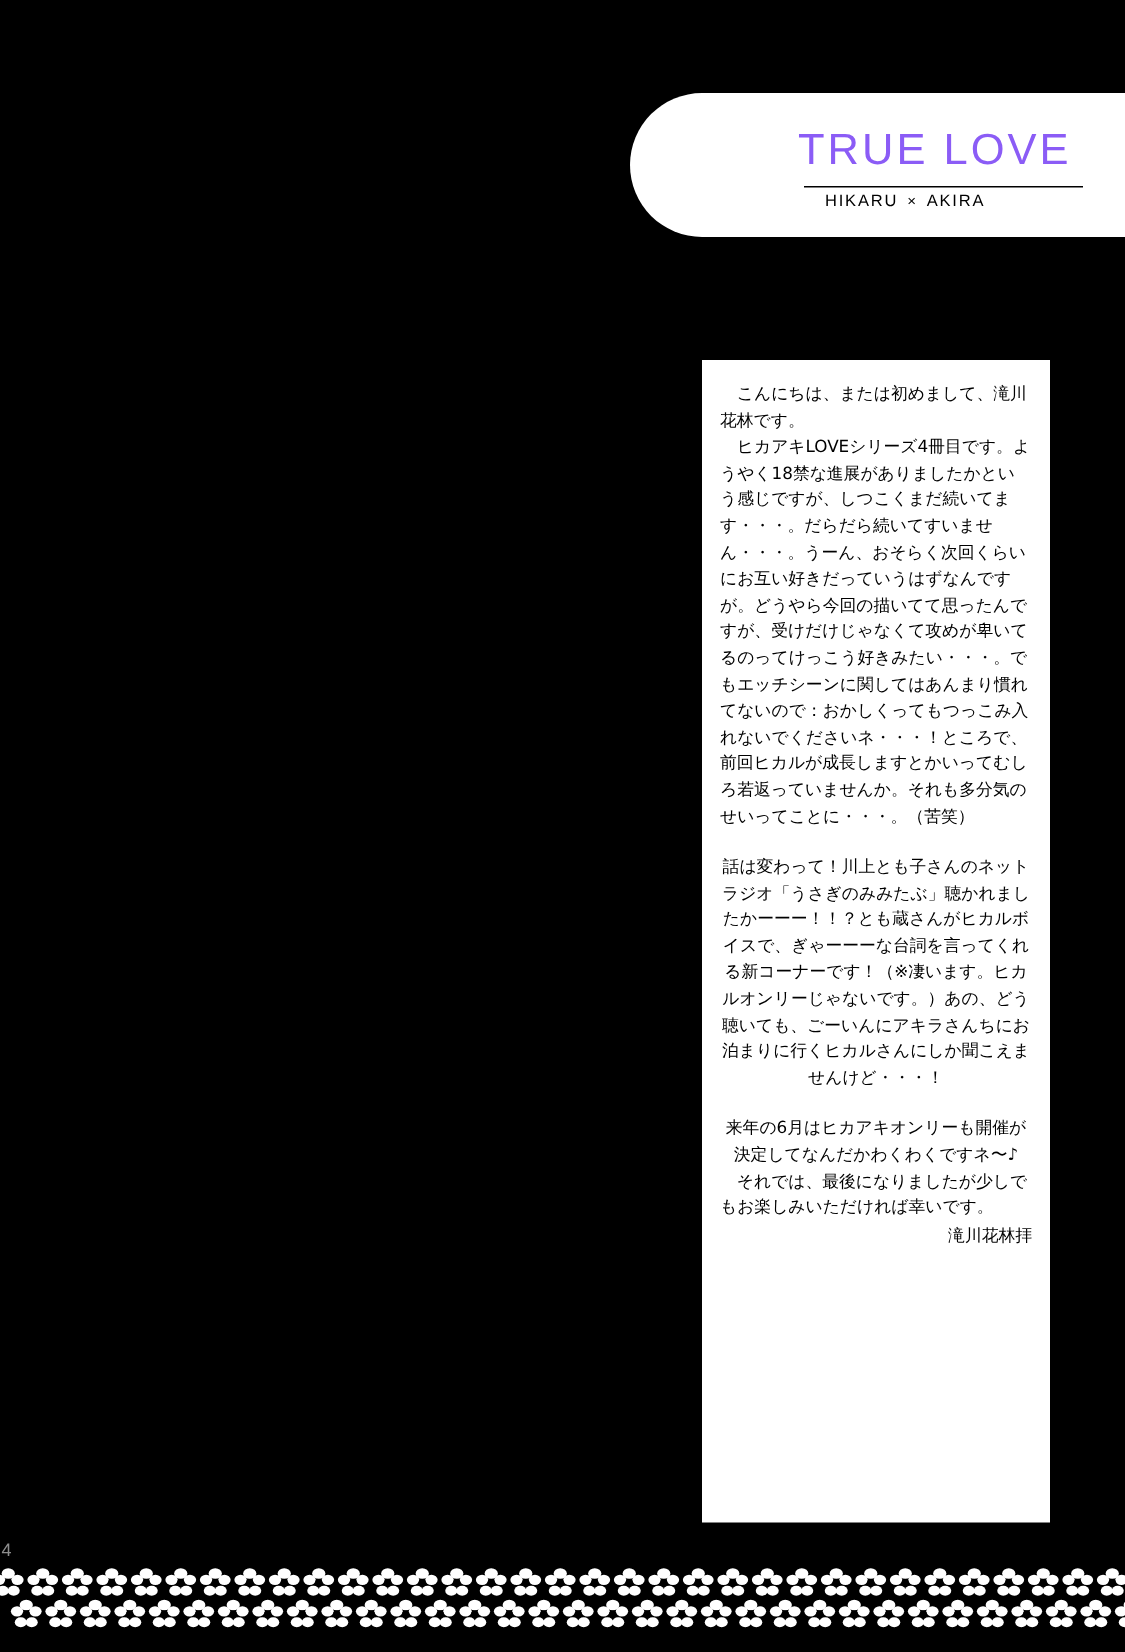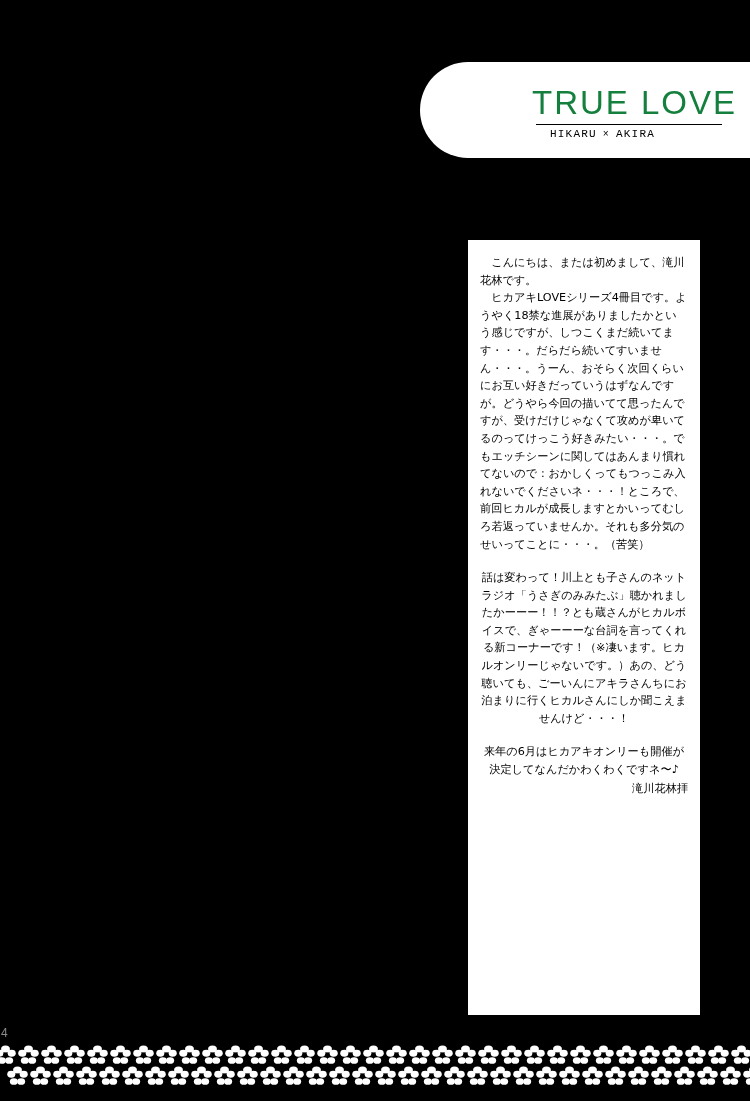--- a/index.html
+++ b/index.html
@@ -25,39 +25,39 @@
     background: #ffffff;
     border-top-left-radius: 48px;
     border-bottom-left-radius: 48px;
     box-sizing: border-box;
   }
   .title-banner .title-main {
     position: absolute;
     left: 112px;
     top: 22px;
     font-family: "Liberation Sans", sans-serif;
-    font-size: 33px;
+    font-size: 29px;
     letter-spacing: 2px;
-    color: #15803d;
+    color: #8b5cf6;
     font-weight: 400;
     white-space: nowrap;
   }
   .title-banner .title-rule {
     position: absolute;
     left: 116px;
     top: 62px;
     width: 186px;
     height: 1px;
     background: #000000;
   }
   .title-banner .title-sub {
     position: absolute;
     left: 130px;
     top: 66px;
-    font-family: Liberation Mono, monospace;
+    font-family: Liberation Sans, sans-serif;
     font-size: 11px;
     letter-spacing: 1.2px;
     color: #000000;
     white-space: nowrap;
   }
   .title-banner .title-sub .x {
     padding: 0 6px;
     font-size: 10px;
   }
 
@@ -137,20 +137,21 @@
   <div class="title-sub">
     <span>HIKARU</span><span class="x">×</span><span>AKIRA</span>
   </div>
 </div>
 
 <div class="afterword">
   <p class="indent">こんにちは、または初めまして、滝川花林です。</p>
   <p class="indent">ヒカアキLOVEシリーズ4冊目です。ようやく18禁な進展がありましたかという感じですが、しつこくまだ続いてます・・・。だらだら続いてすいません・・・。うーん、おそらく次回くらいにお互い好きだっていうはずなんですが。どうやら今回の描いてて思ったんですが、受けだけじゃなくて攻めが卑いてるのってけっこう好きみたい・・・。でもエッチシーンに関してはあんまり慣れてないので：おかしくってもつっこみ入れないでくださいネ・・・！ところで、前回ヒカルが成長しますとかいってむしろ若返っていませんか。それも多分気のせいってことに・・・。（苦笑）</p>
   <p class="gap">話は変わって！川上とも子さんのネットラジオ「うさぎのみみたぶ」聴かれましたかーーー！！？とも蔵さんがヒカルボイスで、ぎゃーーーな台詞を言ってくれる新コーナーです！（※凄います。ヒカルオンリーじゃないです。）あの、どう聴いても、ごーいんにアキラさんちにお泊まりに行くヒカルさんにしか聞こえませんけど・・・！</p>
   <p class="gap">来年の6月はヒカアキオンリーも開催が決定してなんだかわくわくですネ〜♪</p>
+  <p class="indent">それでは、最後になりましたが少しでもお楽しみいただければ幸いです。</p>
   <p class="signature">滝川花林拝</p>
 </div>
 
 <div class="page-number">4</div>
 
 <div class="flower-strip">
   <div class="flower-row r1">
       <div class="flower">
         <svg viewBox="0 0 24 24" width="23" height="27">
           <ellipse cx="12" cy="5.2" rx="4.6" ry="3.7" fill="#ffffff"></ellipse>

